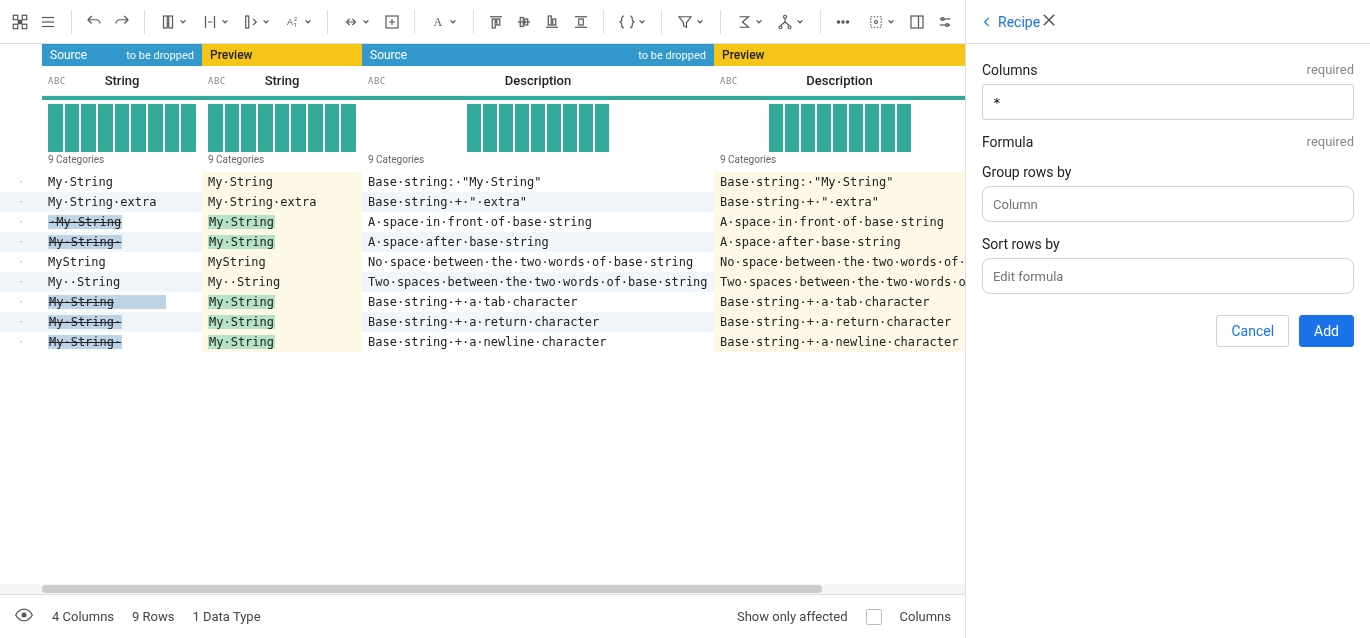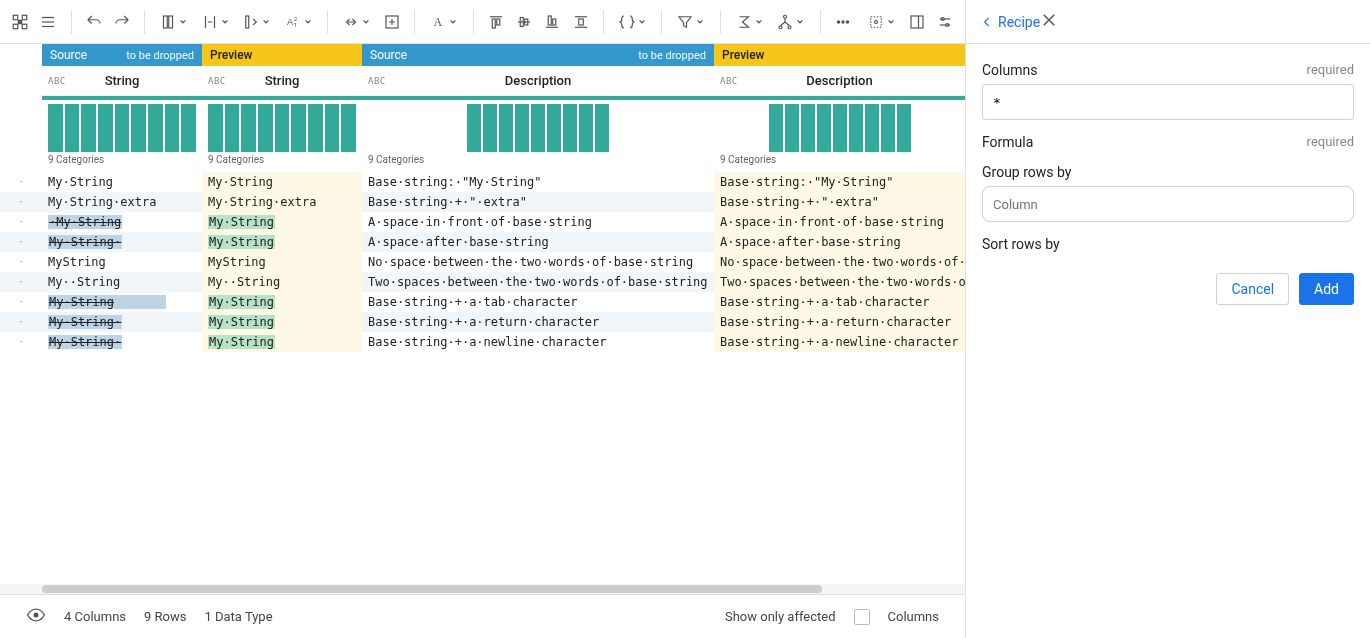--- a/index.html
+++ b/index.html
@@ -33,21 +33,21 @@
 .histo .bar { flex: 1; background: #3a9; height: 100%; }
 .cats { height: 18px; font-size: 10px; color: #666; padding: 0 6px; background: #fff; }
 .cell { height: 20px; display: flex; align-items: center; padding: 0 6px; font-family: "Menlo", "Monaco", monospace; font-size: 12px; white-space: pre; overflow: hidden; }
 .c0 .cell { justify-content: center; color: #999; font-family: inherit; }
 .cell:nth-child(odd) { background: #f0f6fa; }
 .cell:nth-child(even) { background: #fff; }
 .preview-col .cell { background: #fdf9e6; }
 .preview-col .cell:nth-child(odd) { background: #fdf9e6; }
 .strike { text-decoration: line-through; background: #bcd4e6; padding: 0 1px; }
 .hl-green { background: #b6e2c6; padding: 0 1px; }
-.footer { height: 44px; border-top: 1px solid #e0e0e0; display: flex; align-items: center; padding: 0 26px; gap: 18px; font-size: 13px; color: #444; }
+.footer { height: 44px; border-top: 1px solid #e0e0e0; display: flex; align-items: center; padding: 0 14px; gap: 18px; font-size: 13px; color: #444; }
 .footer .eye svg { width: 20px; height: 20px; fill: #555; }
 .footer .spacer { flex: 1; }
 .footer .chk { width: 16px; height: 16px; border: 1px solid #bbb; border-radius: 2px; }
 .hscroll { height: 10px; background: #f5f5f5; position: relative; }
 .hscroll .thumb { position: absolute; left: 42px; width: 780px; height: 8px; top: 1px; background: #ccc; border-radius: 4px; }
 .side-panel { width: 405px; border-left: 1px solid #e0e0e0; display: flex; flex-direction: column; }
 .sp-header { height: 44px; display: flex; align-items: center; padding: 0 14px; border-bottom: 1px solid #e0e0e0; }
 .sp-back { color: #1a73e8; display: flex; align-items: center; gap: 4px; cursor: pointer; font-size: 14px; }
 .sp-back svg { width: 14px; height: 14px; stroke: #1a73e8; fill: none; stroke-width: 2; }
 .sp-title { flex: 1; text-align: center; font-size: 15px; color: #222; }
@@ -475,20 +475,21 @@
       <div class="field-row">
         <div class="field-label">
           <span>Group rows by</span>
         </div>
         <input class="field-input sans" placeholder="Column" style="">
       </div>
       <div class="field-row">
         <div class="field-label">
           <span>Sort rows by</span>
         </div>
+        <input class="field-input sans" placeholder="Edit formula" style="">
       </div>
       <div class="sp-actions">
         <div class="btn secondary">Cancel</div>
         <div class="btn primary">Add</div>
       </div>
     </div>
   </div>
 </div>
 
 </body></html>

